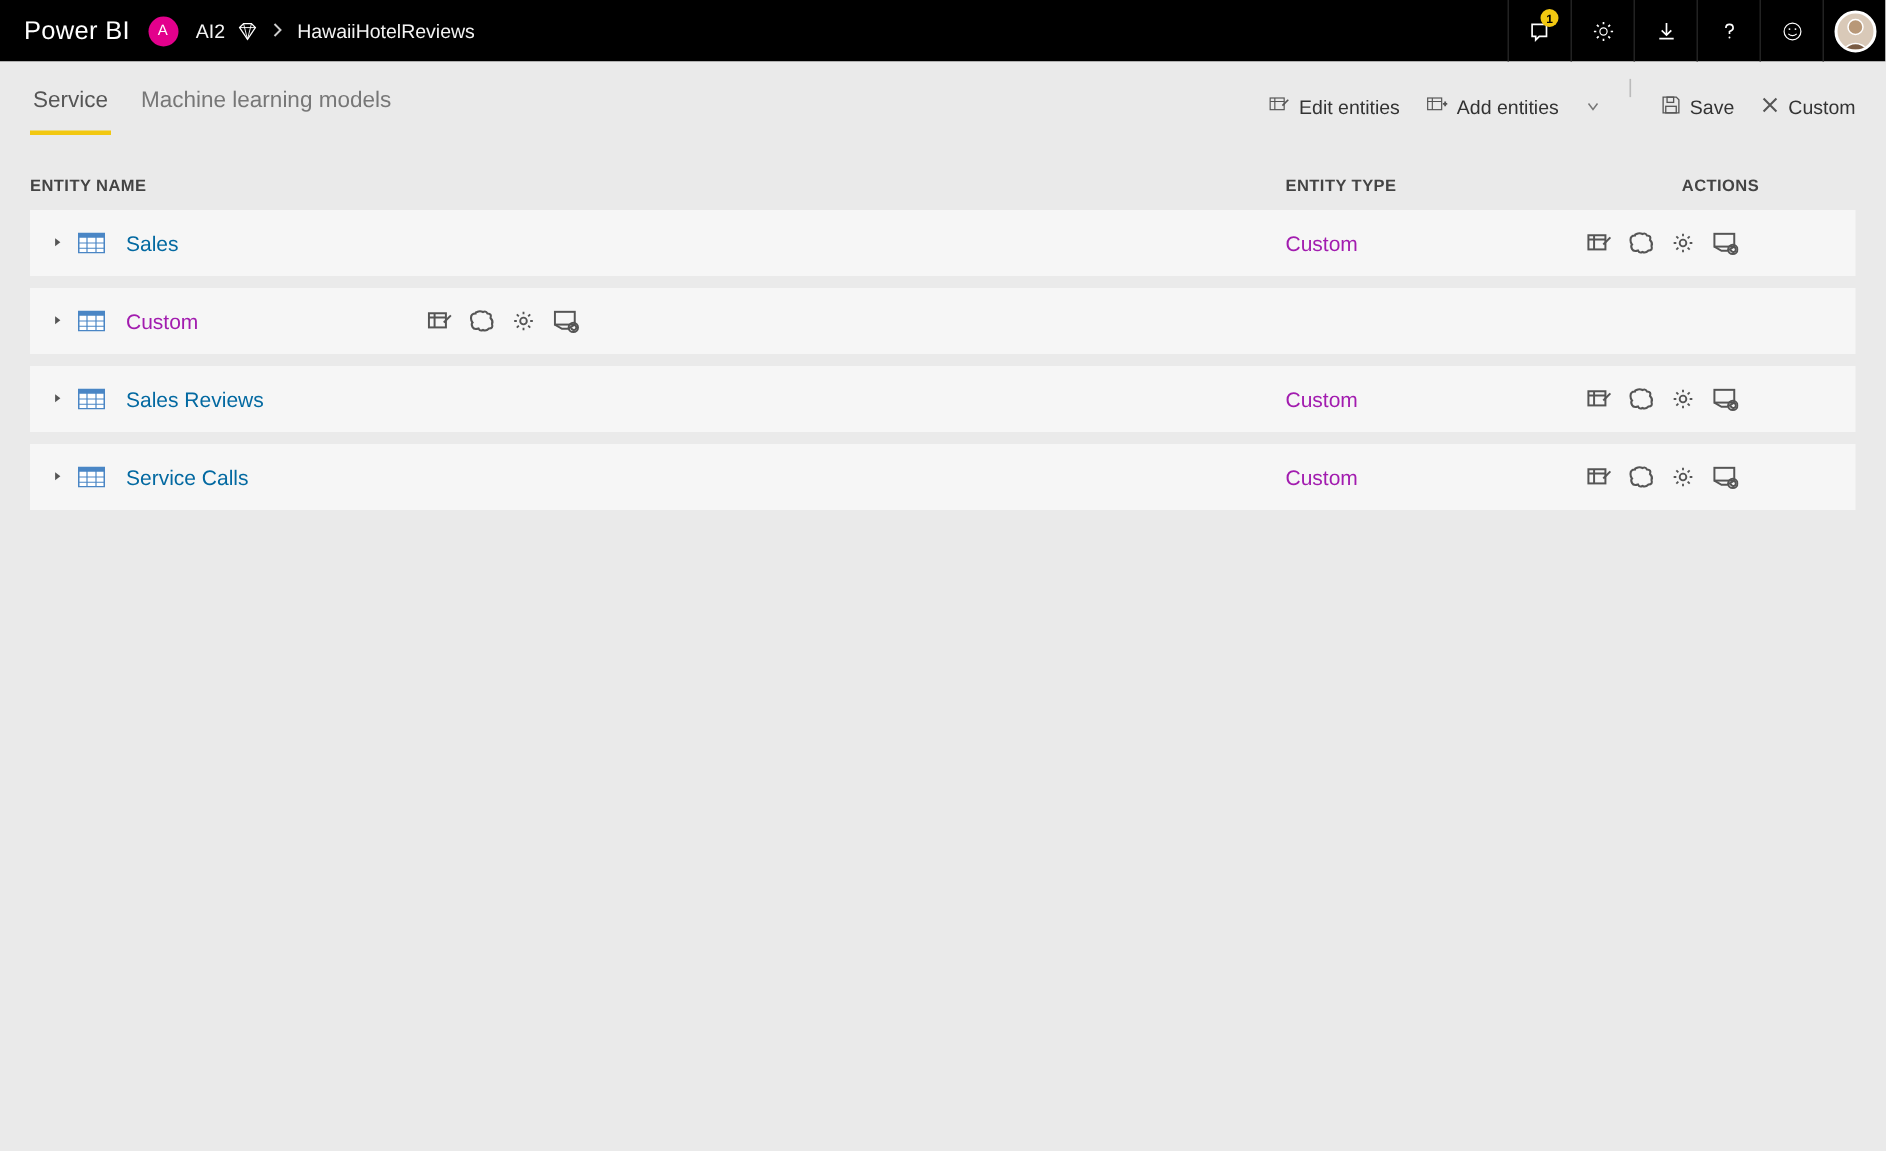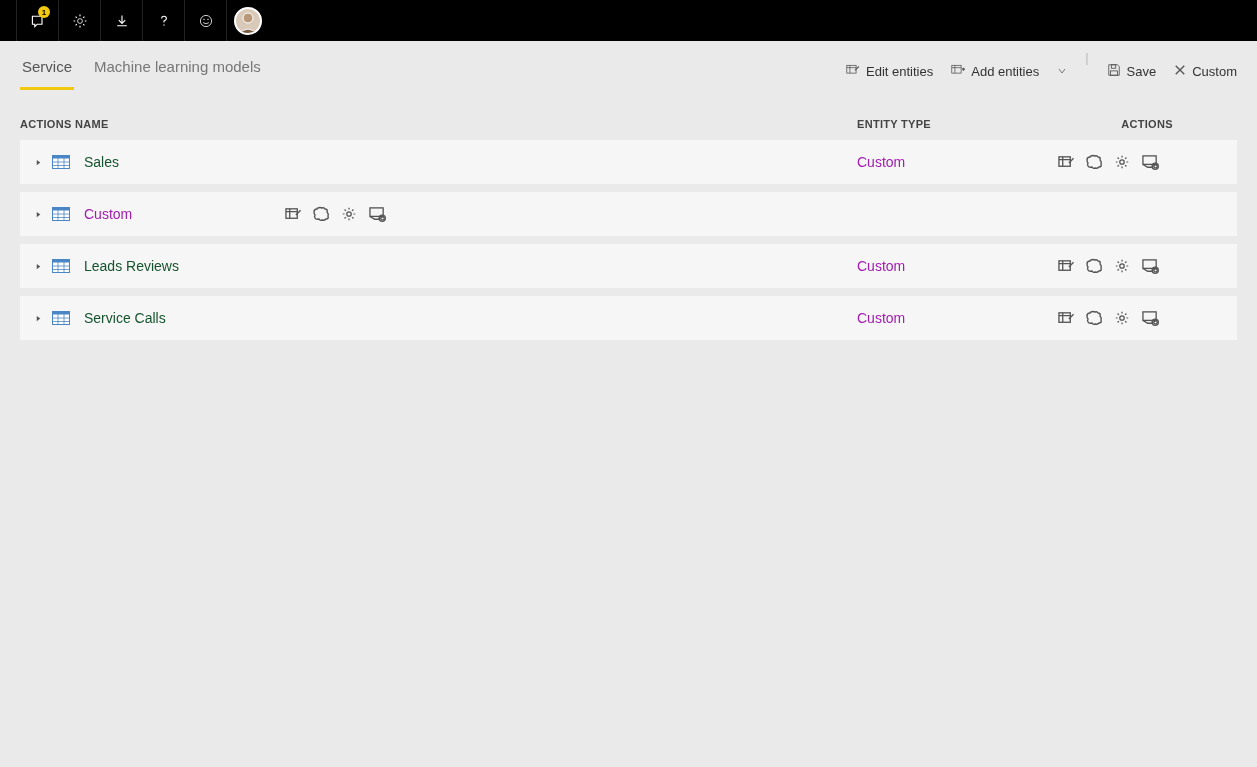--- a/index.html
+++ b/index.html
@@ -67,31 +67,52 @@
   .col-actions { width: 180px; text-align: center; }
 
   
   .rows { padding: 0 20px; }
   .row {
     background: #f6f6f6; height: 44px; margin-bottom: 8px;
     display: flex; align-items: center; padding: 0 0 0 10px;
   }
   .row .expander { width: 16px; text-align:center; color:#555; font-size:10px; cursor:pointer; }
   .row .tbl-icon { width: 18px; height: 14px; margin: 0 14px 0 6px; }
-  .row .ename { flex:1; font-size: 14px; color: #14532d; }
+  .row .ename { flex:1; font-size: 14px; color: #0369a1; }
   .row .etype { width: 200px; font-size: 14px; color: #a21caf; }
   .row .eactions { width: 180px; display:flex; align-items:center; gap:10px; }
   .row .eactions .ai { width:18px; height:18px; cursor:pointer; display:flex; align-items:center; justify-content:center; }
   .row .eactions svg { stroke:#555; fill:none; stroke-width:1.4; }
 
 </style>
 </head>
 <body>
 
 <div class="topbar">
+  <div class="topbar-left">
+    <div class="product">Power BI</div>
+    <div class="ws-circle">
+      <span>A</span>
+    </div>
+    <div class="crumb">
+      <span>AI2</span>
+      <span class="diamond-icon">
+        <svg viewBox="0 0 16 16" width="14" height="14">
+            <path d="M2 5 L5 2 H11 L14 5 L8 14 Z" fill="none" stroke="#fff" stroke-width="1"></path>
+            <path d="M2 5 H14 M5 2 L8 14 M11 2 L8 14" stroke="#fff" stroke-width="0.7" fill="none"></path>
+          </svg>
+      </span>
+      <span class="crumb-sep">
+        <svg viewBox="0 0 10 10" width="10" height="10">
+            <path d="M3 1 L7 5 L3 9" stroke="#ccc" fill="none" stroke-width="1.3"></path>
+          </svg>
+      </span>
+      <span>HawaiiHotelReviews</span>
+    </div>
+  </div>
   <div class="topbar-right">
     <div class="topbtn">
       <svg viewBox="0 0 20 20" width="16" height="16">
           <path d="M3 4 H15 V14 H9 L6 17 V14 H3 Z" stroke-width="1.4"></path>
         </svg>
       <span class="badge">1</span>
     </div>
     <div class="topbtn">
       <svg viewBox="0 0 20 20" width="16" height="16">
           <circle cx="10" cy="10" r="3"></circle>
@@ -177,21 +198,21 @@
         <svg viewBox="0 0 14 14" width="12" height="12">
             <path d="M2 2 L12 12 M12 2 L2 12" stroke="#555" stroke-width="1.6"></path>
           </svg>
       </span>
       <span>Custom</span>
     </div>
   </div>
 </div>
 
 <div class="colheads">
-  <div class="col-name">ACTIONS NAME</div>
+  <div class="col-name">ENTITY NAME</div>
   <div class="col-type">ENTITY TYPE</div>
   <div class="col-actions">ACTIONS</div>
 </div>
 
 <div class="rows" id="rows-container">
   <div class="row">
     <div class="expander">
       <svg viewBox="0 0 8 8" width="7" height="7">
           <path d="M2 1 L6 4 L2 7 Z" fill="#555"></path>
         </svg>
@@ -287,21 +308,21 @@
           <path d="M2 1 L6 4 L2 7 Z" fill="#555"></path>
         </svg>
     </div>
     <span class="tbl-icon">
       <svg viewBox="0 0 18 14" width="18" height="14">
           <rect x="0.5" y="0.5" width="17" height="13" fill="#fff" stroke="#4a86c5"></rect>
           <rect x="0.5" y="0.5" width="17" height="3" fill="#4a86c5"></rect>
           <path d="M0.5 7 H17.5 M0.5 10.5 H17.5 M6 0.5 V13.5 M12 0.5 V13.5" stroke="#4a86c5" stroke-width="0.8"></path>
         </svg>
     </span>
-    <div class="ename">Leads Reviews</div>
+    <div class="ename">Sales Reviews</div>
     <div class="etype">Custom</div>
     <div class="eactions">
       <span class="ai">
         <svg viewBox="0 0 18 18" width="17" height="17">
             <rect x="1" y="3" width="12" height="10"></rect>
             <path d="M1 6 H13 M5 3 V13"></path>
             <path d="M11 9 L16 4 L17 5 L12 10 Z" fill="#555" stroke="none"></path>
           </svg>
       </span>
       <span class="ai">

